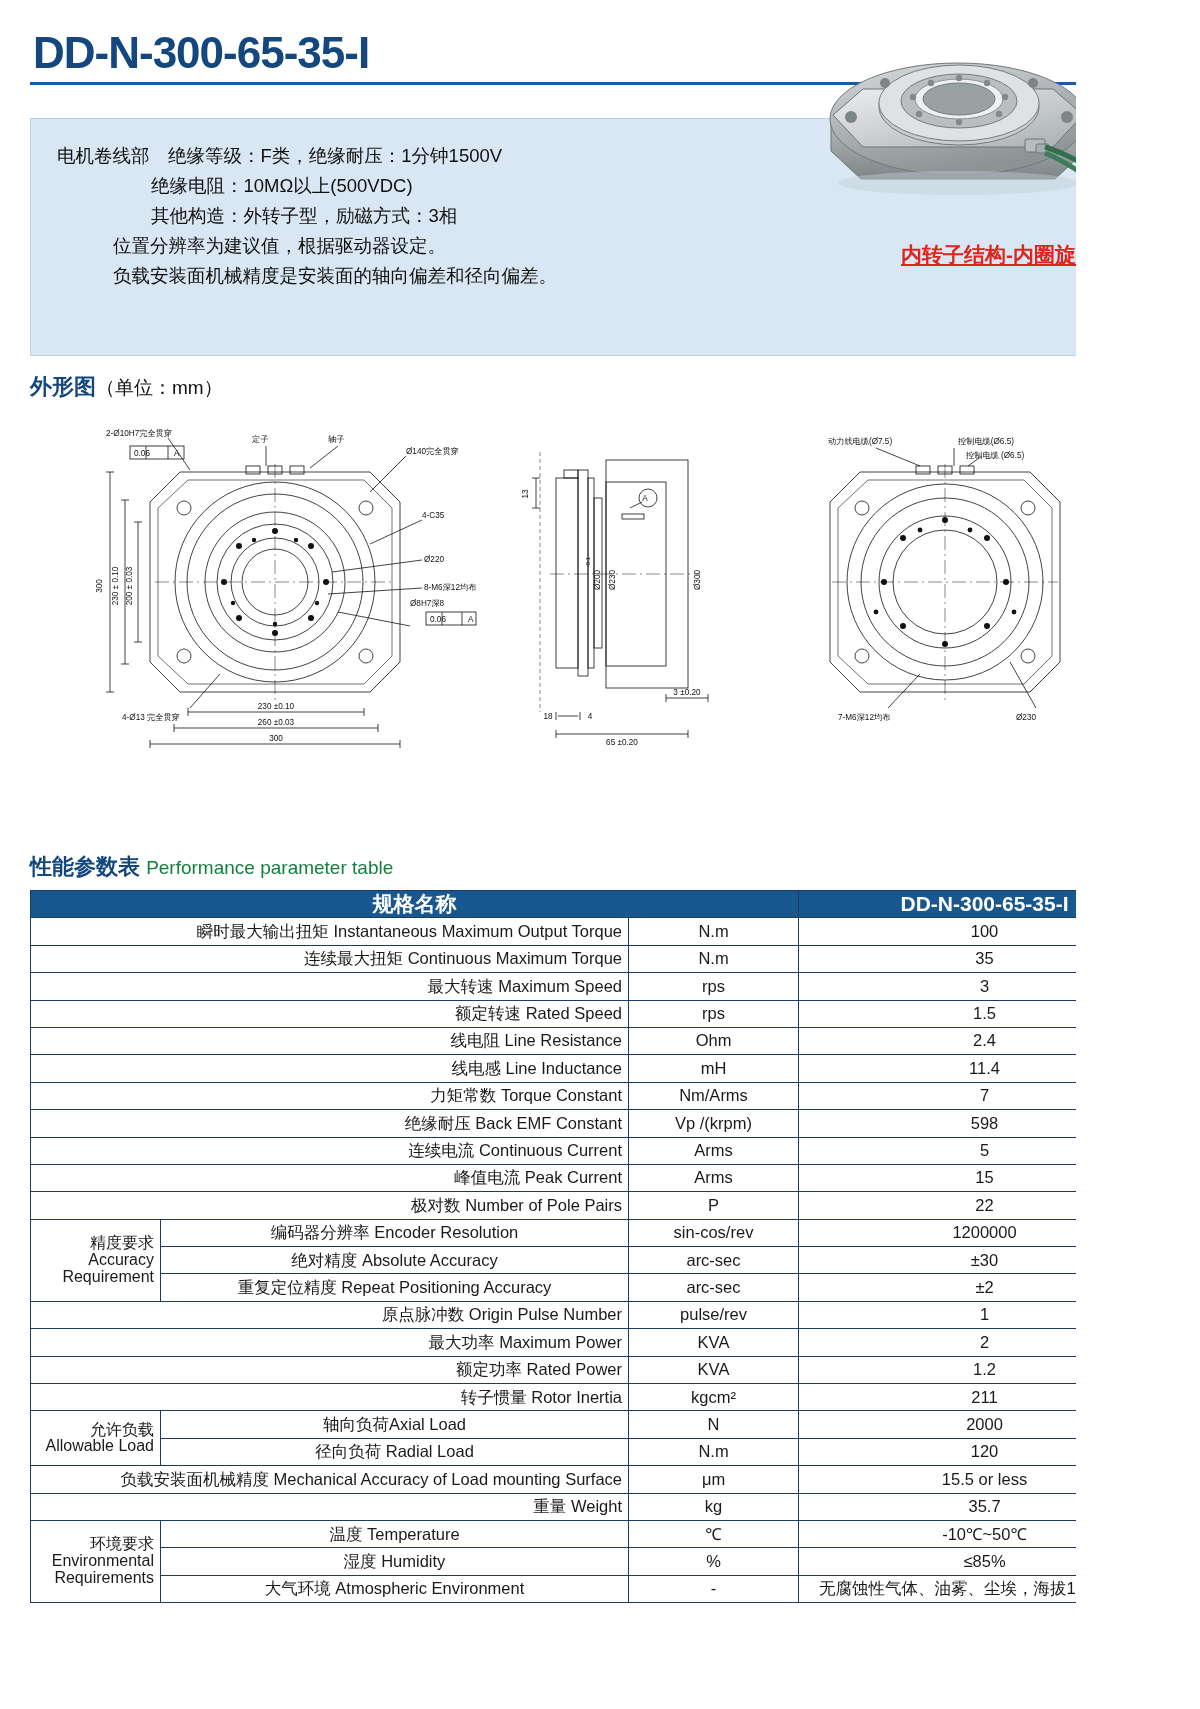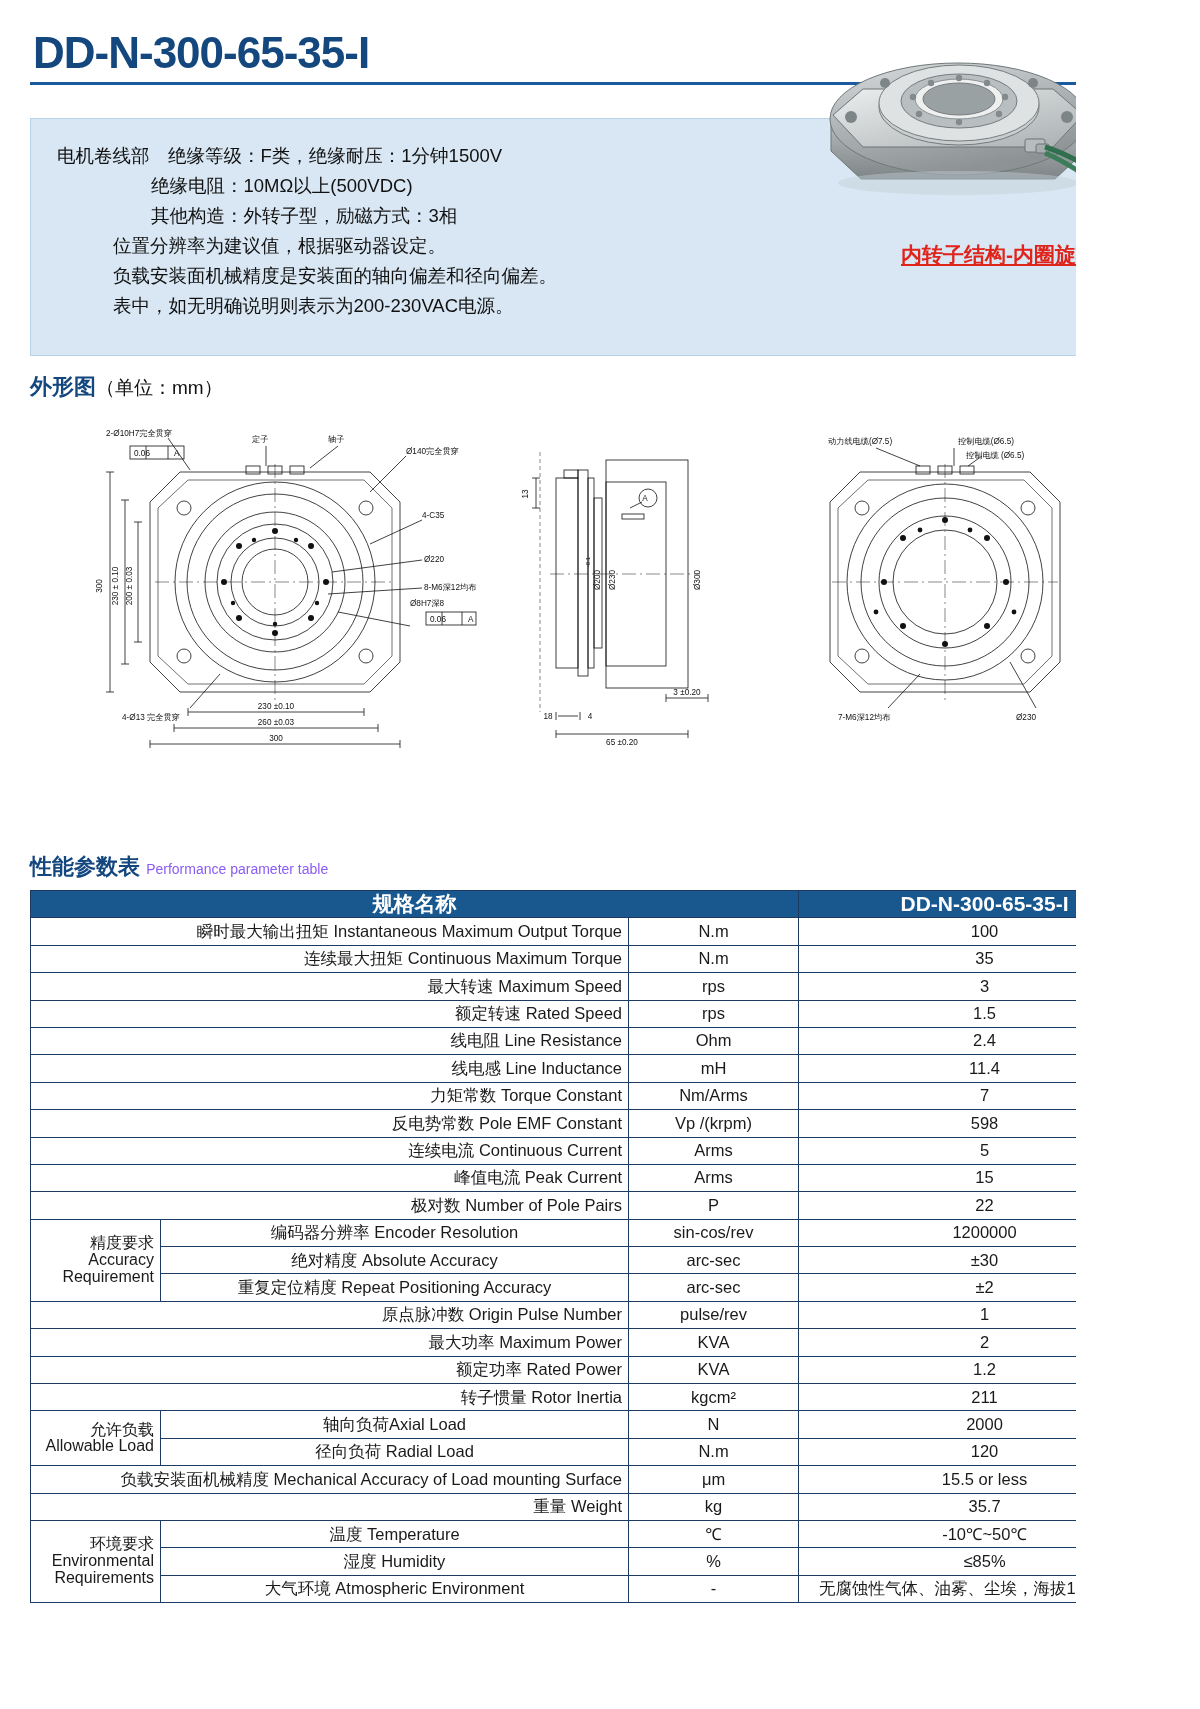--- a/index.html
+++ b/index.html
@@ -104,22 +104,22 @@
     top: 852px; left: 30px;
     width: 1140px;
   }
   .sec-head2 {
     font-size: 22px;
     font-weight: bold;
     color: #13477e;
   }
   .sec-head2 .en {
     font-weight: normal;
-    color: #8b5cf6;
-    font-size: 14px;
+    color: #15803d;
+    font-size: 19px;
   }
 
   table.perf {
     position: absolute;
     top: 38px; left: 0;
     width: 1140px;
     border-collapse: collapse;
     font-size: 16.5px;
     table-layout: fixed;
   }
@@ -160,21 +160,20 @@
     <div class="title-rule"></div>
   </div>
 
   <div class="infobox">
     <div class="infotext">
       <div class="ln">电机卷线部　绝缘等级：F类，绝缘耐压：1分钟1500V</div>
       <div class="ln indent1">绝缘电阻：10MΩ以上(500VDC)</div>
       <div class="ln indent1">其他构造：外转子型，励磁方式：3相</div>
       <div class="ln indent2">位置分辨率为建议值，根据驱动器设定。</div>
       <div class="ln indent2">负载安装面机械精度是安装面的轴向偏差和径向偏差。</div>
-      <div class="ln indent2">表中，如无明确说明则表示为200-230VAC电源。</div>
     </div>
 
     <div class="photo">
       <svg width="330" height="212" viewBox="0 0 330 212">
         <defs>
           <linearGradient id="mg" x1="0" y1="0" x2="0.4" y2="1">
             <stop offset="0%" stop-color="#d9dcdd"></stop>
             <stop offset="45%" stop-color="#b3b8ba"></stop>
             <stop offset="100%" stop-color="#8d9395"></stop>
           </linearGradient>
@@ -477,21 +476,21 @@
           <td class="lbl" colspan="2">线电感 Line Inductance</td>
           <td class="unit">mH</td>
           <td class="val">11.4</td>
         </tr>
         <tr>
           <td class="lbl" colspan="2">力矩常数 Torque Constant</td>
           <td class="unit">Nm/Arms</td>
           <td class="val">7</td>
         </tr>
         <tr>
-          <td class="lbl" colspan="2">反电势常数 Pole EMF Constant</td>
+          <td class="lbl" colspan="2">绝缘耐压 Back EMF Constant</td>
           <td class="unit">Vp /(krpm)</td>
           <td class="val">598</td>
         </tr>
         <tr>
           <td class="lbl" colspan="2">连续电流 Continuous Current</td>
           <td class="unit">Arms</td>
           <td class="val">5</td>
         </tr>
         <tr>
           <td class="lbl" colspan="2">峰值电流 Peak Current</td>

